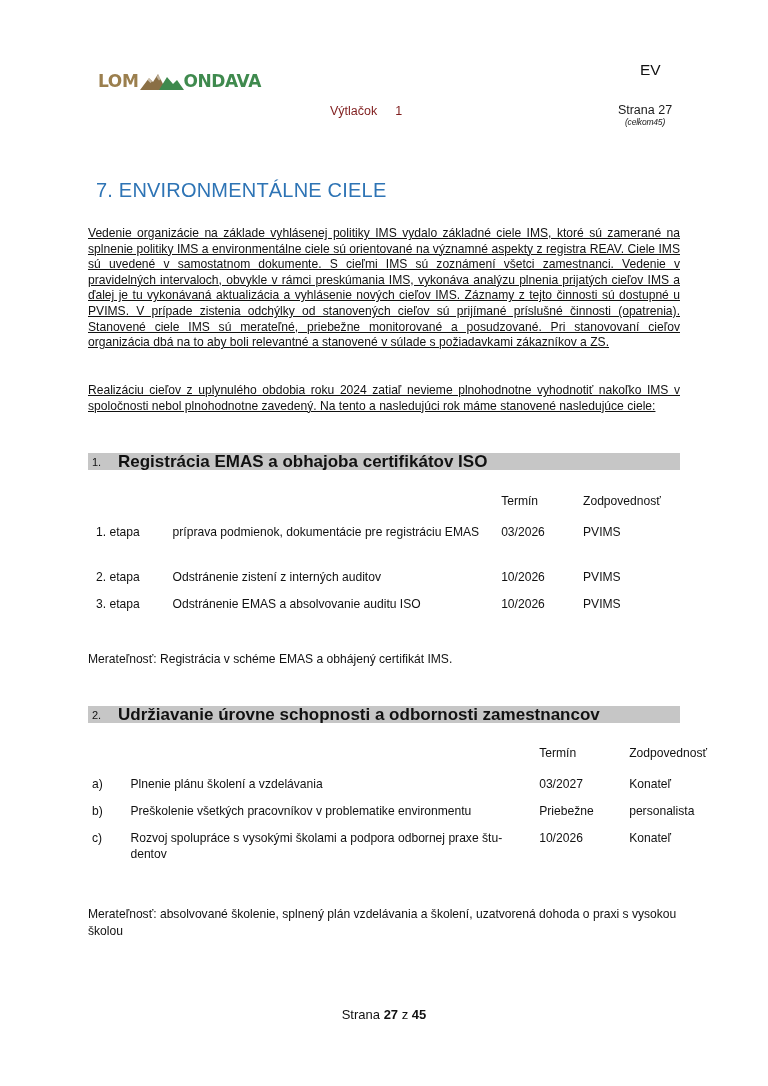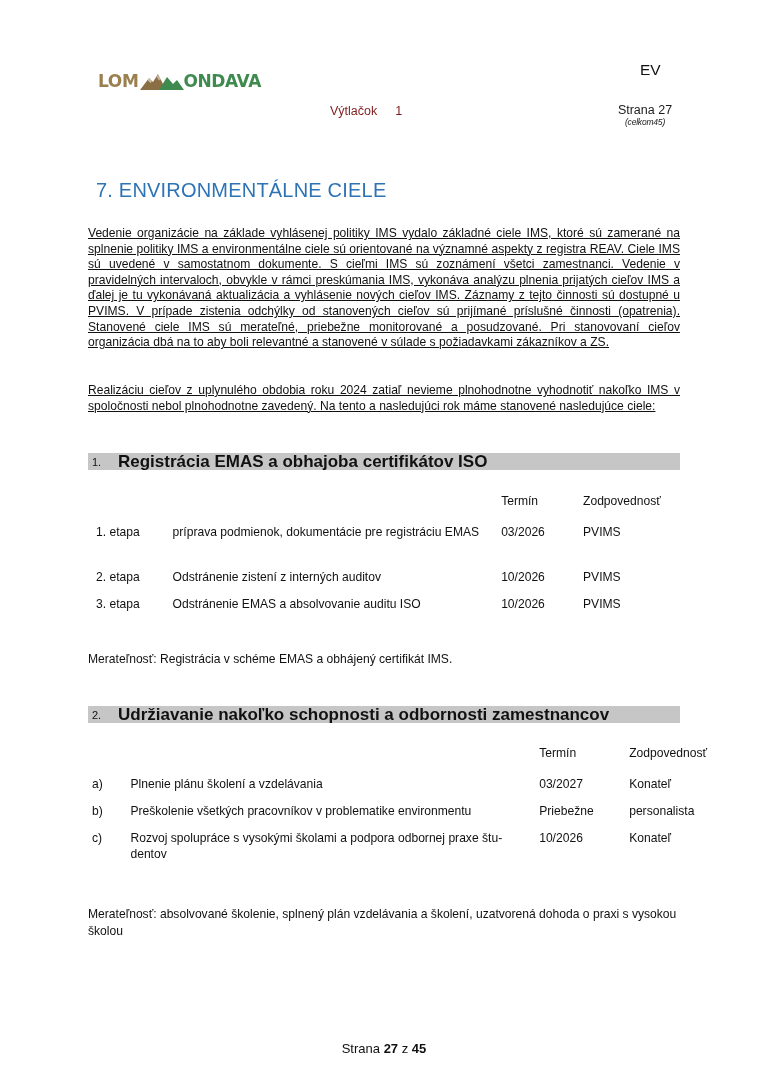--- a/index.html
+++ b/index.html
@@ -213,21 +213,20 @@
 
   
   .doc-footer {
     position: absolute;
     left: 0;
     top: 1007px;
     width: 768px;
     text-align: center;
     font-size: 13px;
     color: #111111;
-    margin-top: 34px;
   }
   .doc-footer b { font-weight: bold; }
 </style>
 </head>
 <body>
 
 <div class="page">
 
   <div class="doc-header">
 
@@ -305,21 +304,21 @@
         <td class="c-term">10/2026</td>
         <td class="c-resp">PVIMS</td>
       </tr>
     </tbody>
   </table>
 
   <div class="note" id="note-1">Merateľnosť: Registrácia v schéme EMAS a obhájený certifikát IMS.</div>
 
   <div class="goal-bar" id="goal-bar-2">
     <span class="goal-num">2.</span>
-    <span class="goal-title">Udržiavanie nakoľko schopnosti a odbornosti zamestnancov</span>
+    <span class="goal-title">Udržiavanie úrovne schopnosti a odbornosti zamestnancov</span>
   </div>
 
   <table class="goal-table" id="table-2">
     <thead>
       <tr>
         <th class="c-label"></th>
         <th class="c-desc"></th>
         <th class="c-term">Termín</th>
         <th class="c-resp">Zodpovednosť</th>
       </tr>

